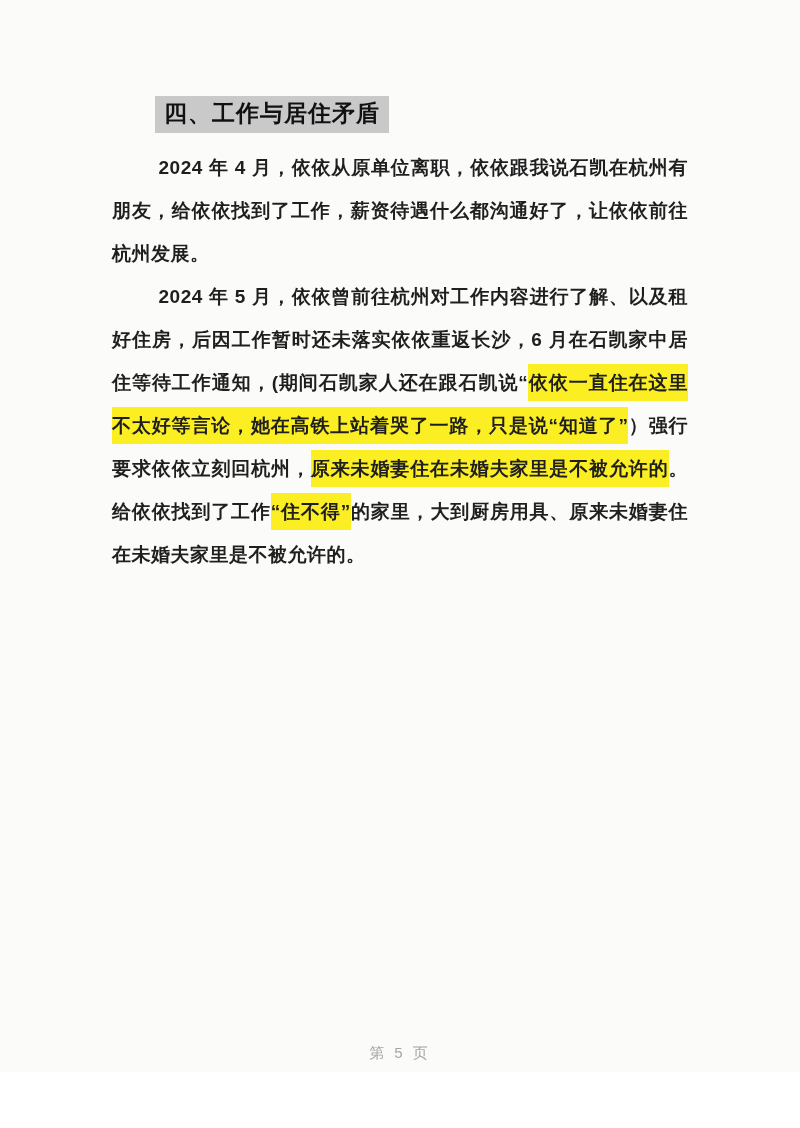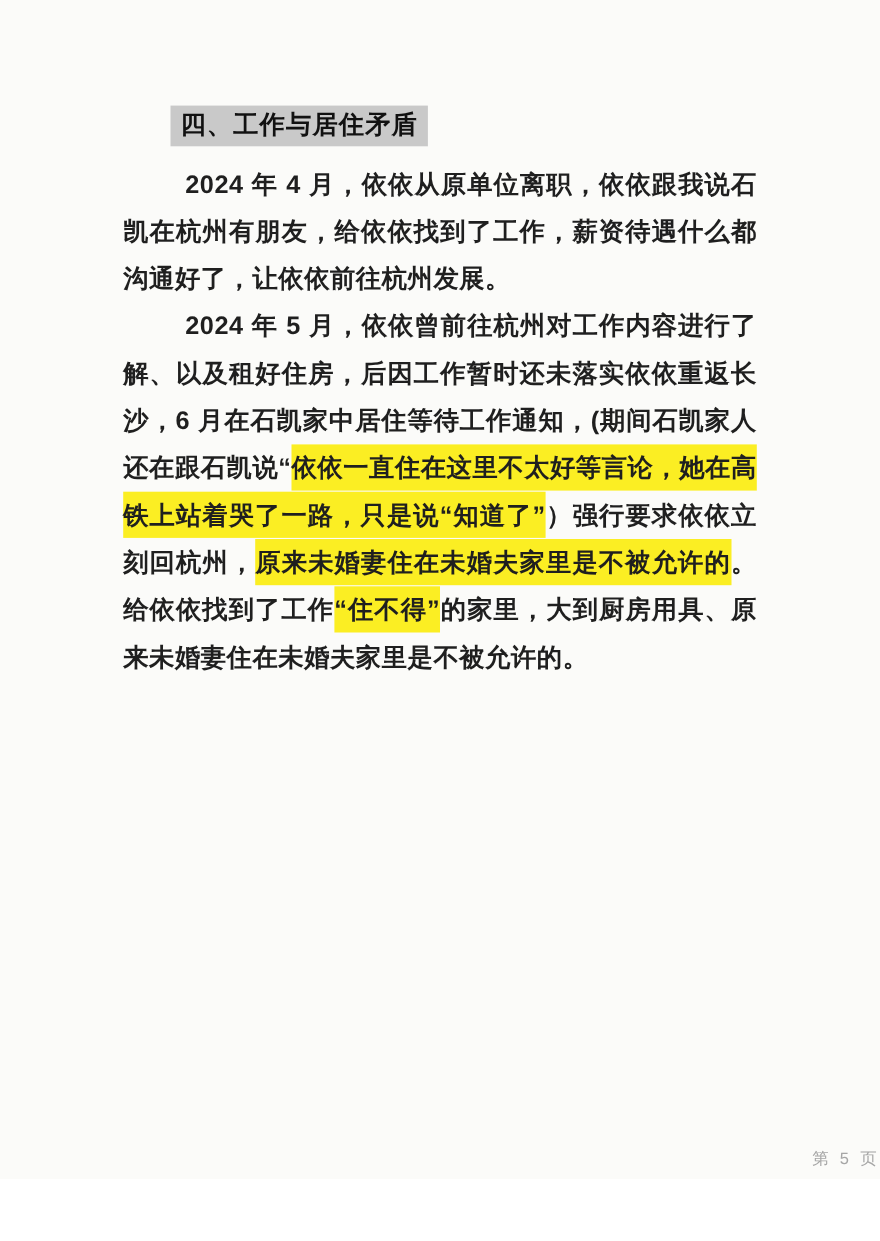--- a/index.html
+++ b/index.html
@@ -32,40 +32,40 @@
     background:var(--heading-bg);
     color:#111;
     font-size:23px;
     font-weight:700;
     line-height:1.2;
     padding:4px 9px 5px 9px;
     letter-spacing:1px;
   }
   .body-text{margin-top:13px;}
   .para{
-    font-size:23px;
+    font-size:19px;
     line-height:43px;
     font-weight:600;
     color:var(--text-color);
     text-align:justify;
     text-indent:2.45em;
     letter-spacing:0.5px;
   }
   .para .hl{
     background:var(--highlight-yellow);
     padding:8px 0;
     -webkit-box-decoration-break:clone;
     box-decoration-break:clone;
   }
   .footer{
     position:absolute;
     top:1044px;
     left:0;
     width:100%;
-    text-align:right;
+    text-align:center;
     font-size:15px;
     letter-spacing:3px;
     color:var(--footer-text);
   }
   .watermark{
     position:absolute;
     top:1082px;
     right:10px;
     display:flex;
     align-items:center;

